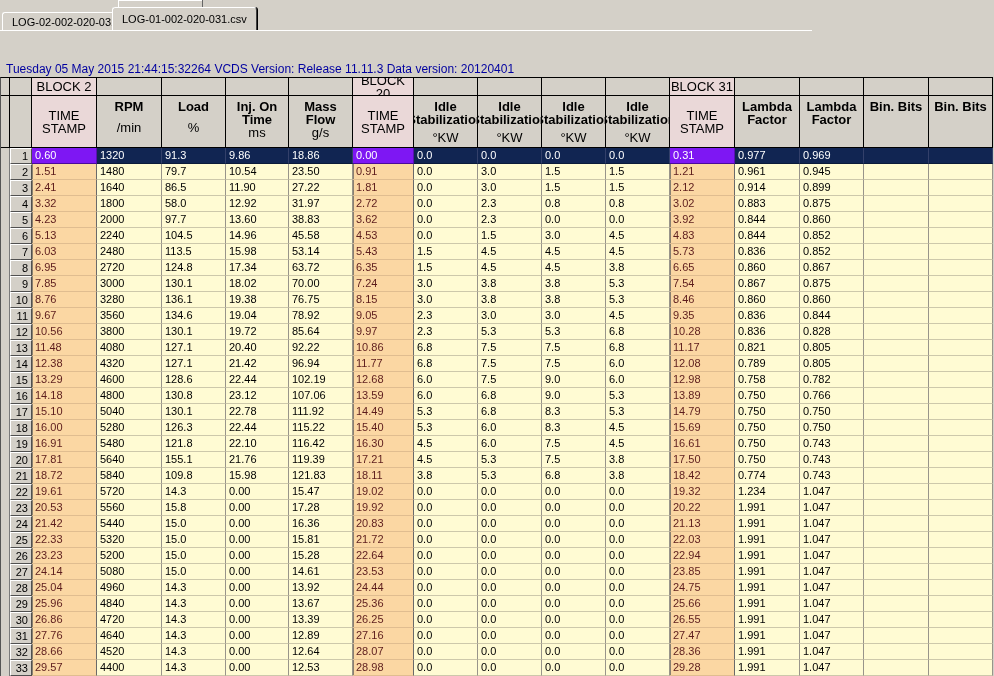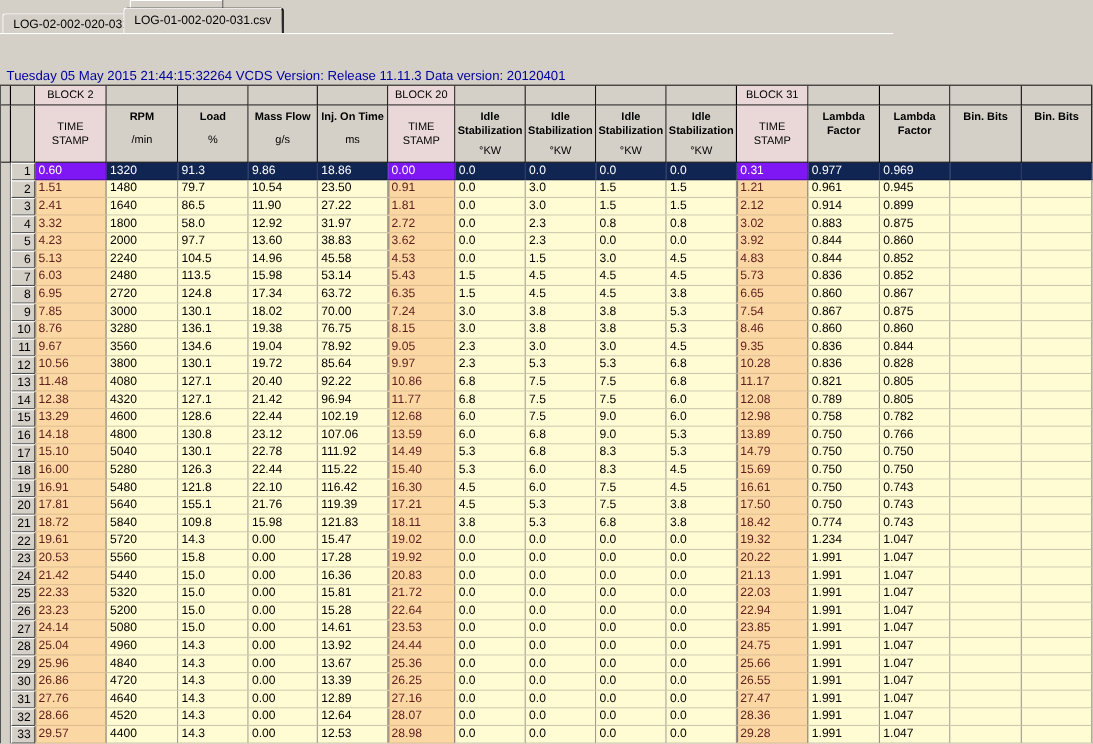--- a/index.html
+++ b/index.html
@@ -25,21 +25,21 @@
   .info{position:absolute;top:30px;left:0;width:812px;height:47px;background:var(--chrome);
     border-top:1px solid #fff;color:var(--infotext);font-size:12px;line-height:14px;
     padding:3px 0 0 6px;white-space:pre;}
   
   .grid{position:absolute;top:77px;left:0;display:grid;
     grid-template-columns:9px 22px 65px 65px 64px 63px 64px 61px 64px 64px 64px 64px 65px 65px 64px 65px 64px;
     border-top:1px solid #000;border-left:1px solid #555;background:var(--chrome);}
   .hb{height:18px;}
   .hh{height:52px;}
   .hcell{background:var(--chrome);border-right:1px solid #000;border-bottom:1px solid #000;
-    font-size:10px;line-height:13px;display:flex;flex-direction:column;align-items:center;text-align:center;overflow:hidden;}
+    font-size:13px;line-height:13px;display:flex;flex-direction:column;align-items:center;text-align:center;overflow:hidden;}
   .hb.hcell{justify-content:center;}
   .pink{background:var(--pink);}
   .ts-head{justify-content:center;text-align:right;}
   .hname{padding-top:4px;line-height:13px;font-weight:bold;}
   .hunit{margin-top:auto;}
   .u1{margin-bottom:13px;}
   .u2{margin-bottom:3px;}
   .cstrip{background:var(--chrome);border-right:1px solid #7a7a7a;}
   .cstrip.hb,.cstrip.hh{border-right:1px solid #000;border-bottom:1px solid #000;}
   .crow{background:var(--chrome);border-right:1px solid #000;border-bottom:1px solid #000;}
@@ -101,29 +101,29 @@
       <div class="hunit u1">/min</div>
     </div>
     <div class="hcell hh">
       <div class="hname">
         <div>Load</div>
       </div>
       <div class="hunit u1">%</div>
     </div>
     <div class="hcell hh">
       <div class="hname">
+        <div>Inj. On Time</div>
+      </div>
+      <div class="hunit u1">ms</div>
+    </div>
+    <div class="hcell hh">
+      <div class="hname">
         <div>Mass Flow</div>
       </div>
       <div class="hunit u1">g/s</div>
-    </div>
-    <div class="hcell hh">
-      <div class="hname">
-        <div>Inj. On Time</div>
-      </div>
-      <div class="hunit u1">ms</div>
     </div>
     <div class="hcell hh pink ts-head">
       <div>TIME</div>
       <div>STAMP</div>
     </div>
     <div class="hcell hh">
       <div class="hname">
         <div>Idle</div>
         <div>Stabilization</div>
       </div>

